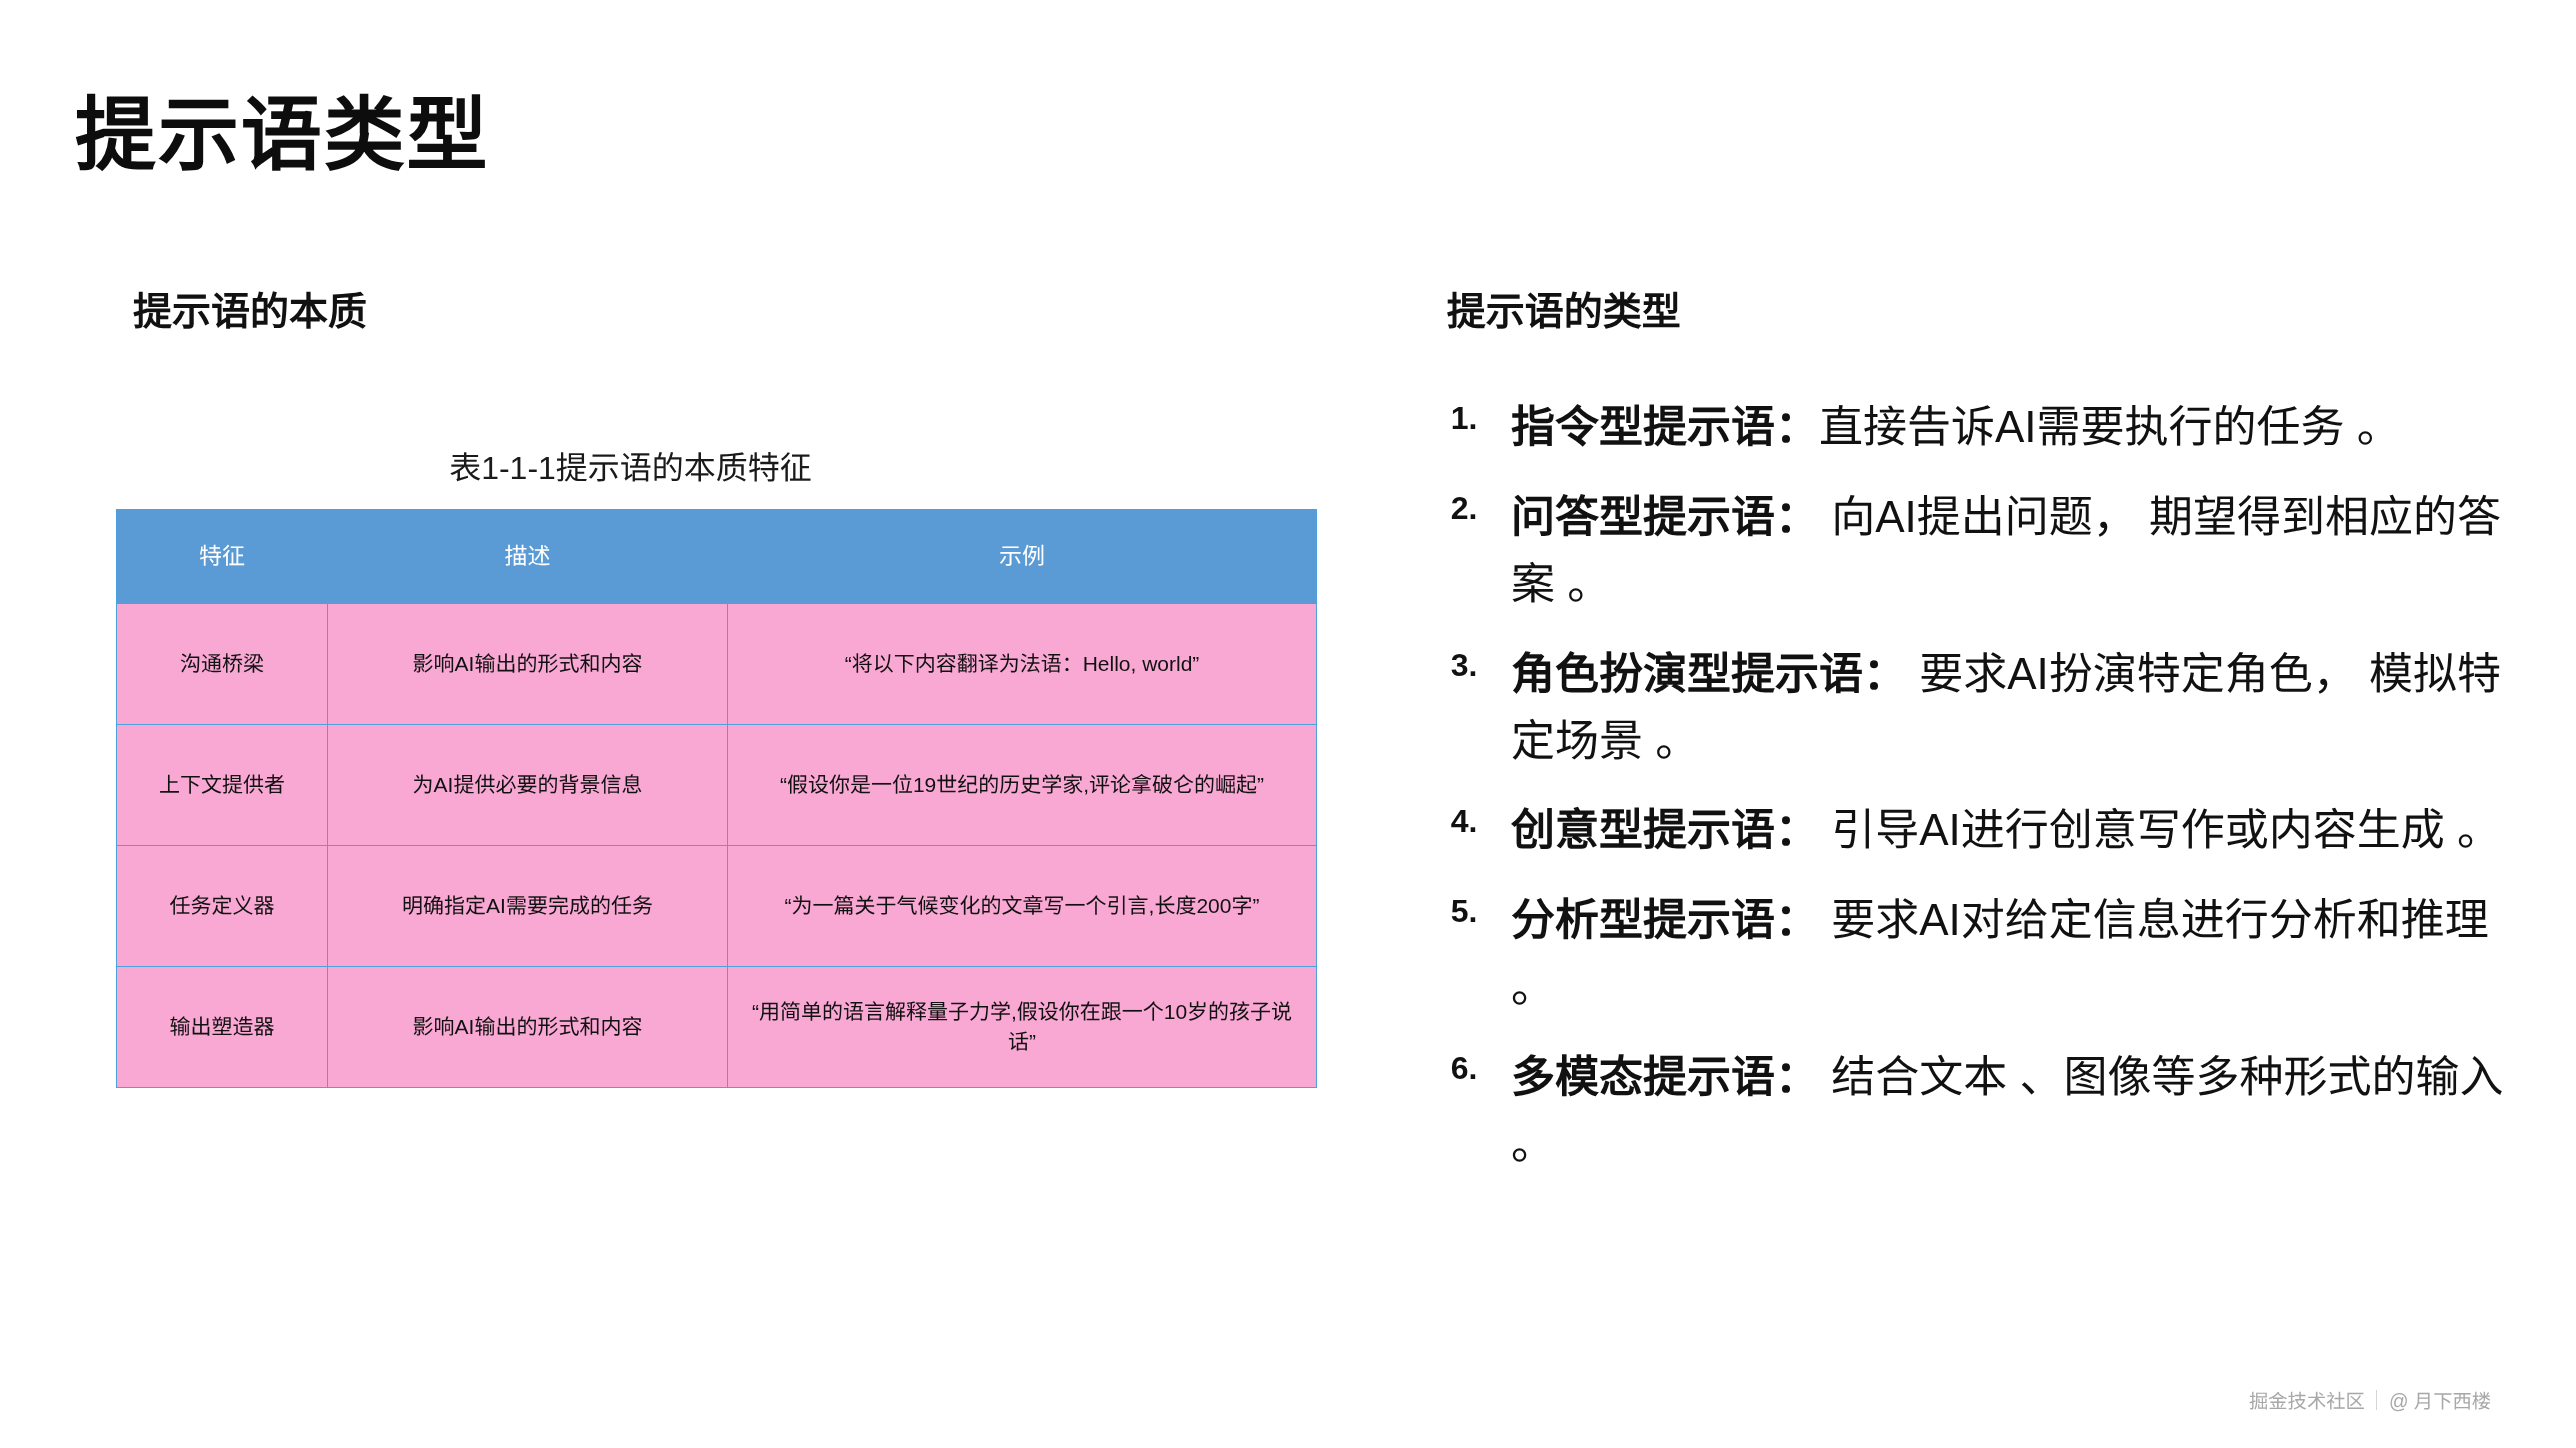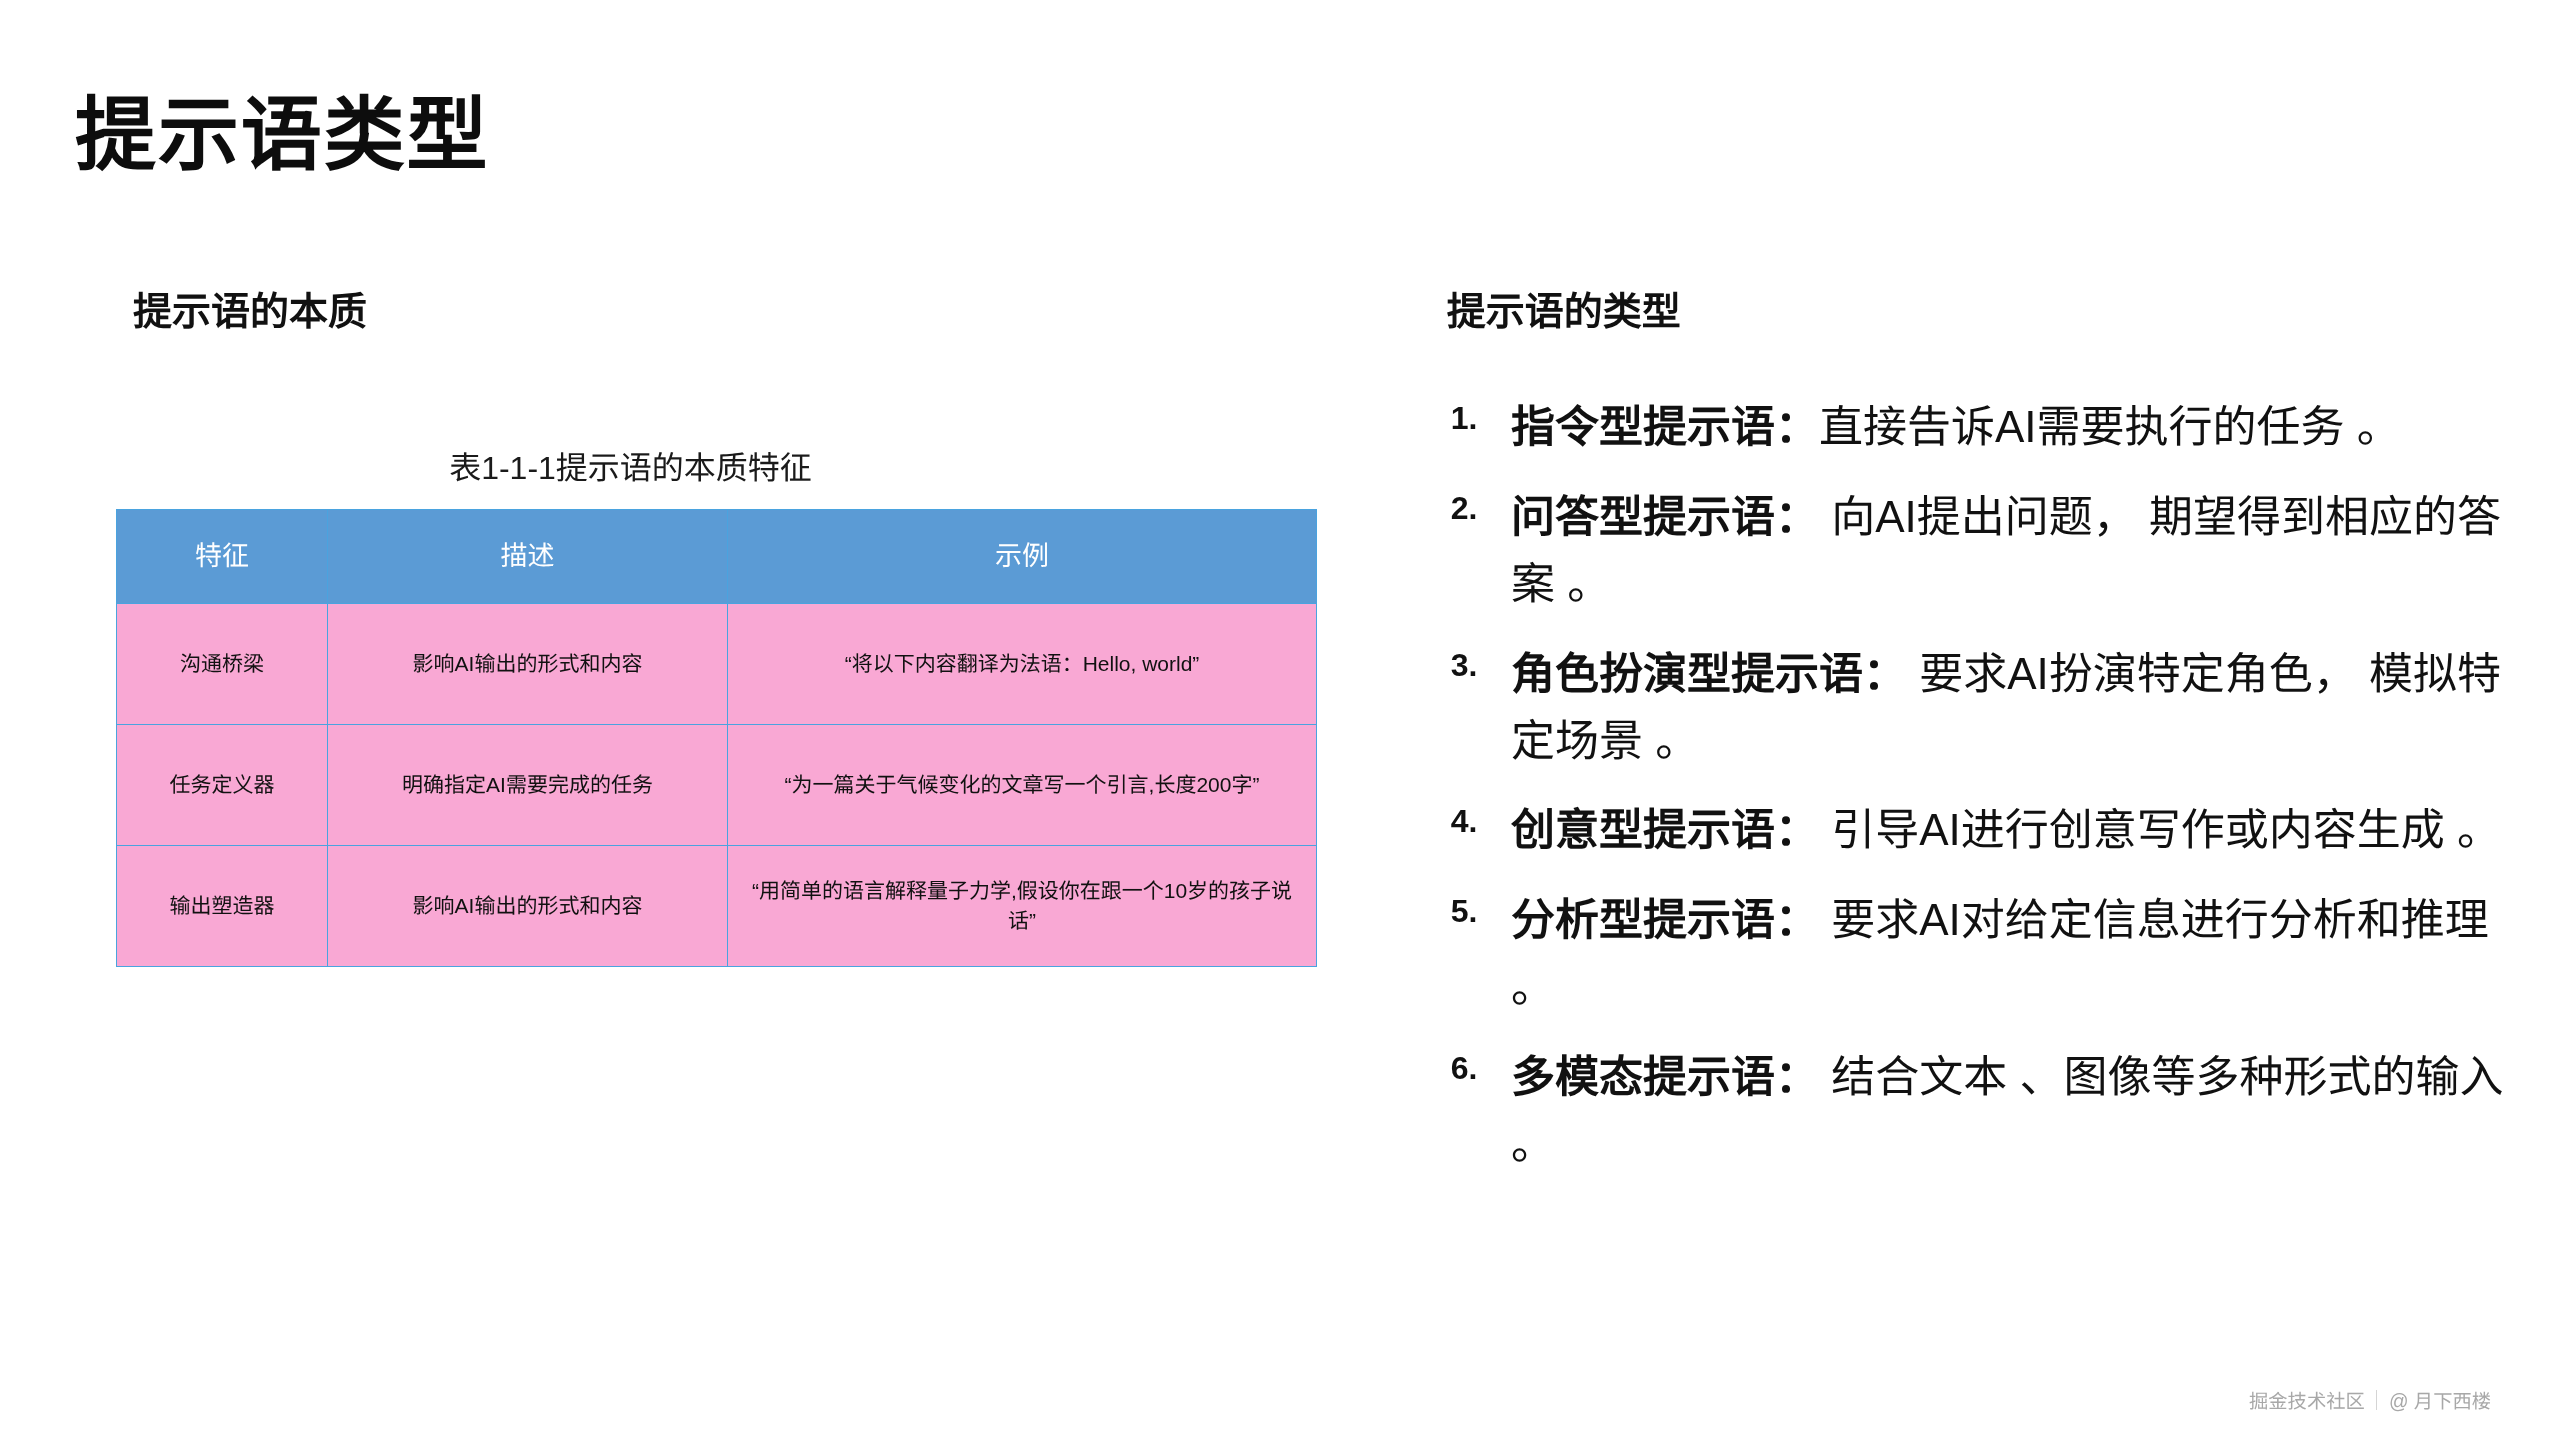--- a/index.html
+++ b/index.html
@@ -73,21 +73,21 @@
   table.feature-table td {
     border: 1px solid #4aa3df;
     text-align: center;
     vertical-align: middle;
     padding: 13.5px 11.6px;
     line-height: 1.45;
   }
   table.feature-table thead th {
     background: #5b9bd5;
     color: #ffffff;
-    font-size: 27px;
+    font-size: 23px;
     font-weight: normal;
     height: 66px;
   }
   table.feature-table tbody td {
     background: #f9a8d4;
     font-size: 21px;
     color: #111111;
     height: 93px;
   }
   table.feature-table col.c1 { width: 211px; }
@@ -163,20 +163,25 @@
         <th>示例</th>
       </tr>
     </thead>
     <tbody>
       <tr>
         <td>沟通桥梁</td>
         <td>影响AI输出的形式和内容</td>
         <td>“将以下内容翻译为法语：Hello, world”</td>
       </tr>
       <tr>
+        <td>上下文提供者</td>
+        <td>为AI提供必要的背景信息</td>
+        <td>“假设你是一位19世纪的历史学家,评论拿破仑的崛起”</td>
+      </tr>
+      <tr>
         <td>任务定义器</td>
         <td>明确指定AI需要完成的任务</td>
         <td>“为一篇关于气候变化的文章写一个引言,长度200字”</td>
       </tr>
       <tr>
         <td>输出塑造器</td>
         <td>影响AI输出的形式和内容</td>
         <td>“用简单的语言解释量子力学,假设你在跟一个10岁的孩子说话”</td>
       </tr>
     </tbody>

